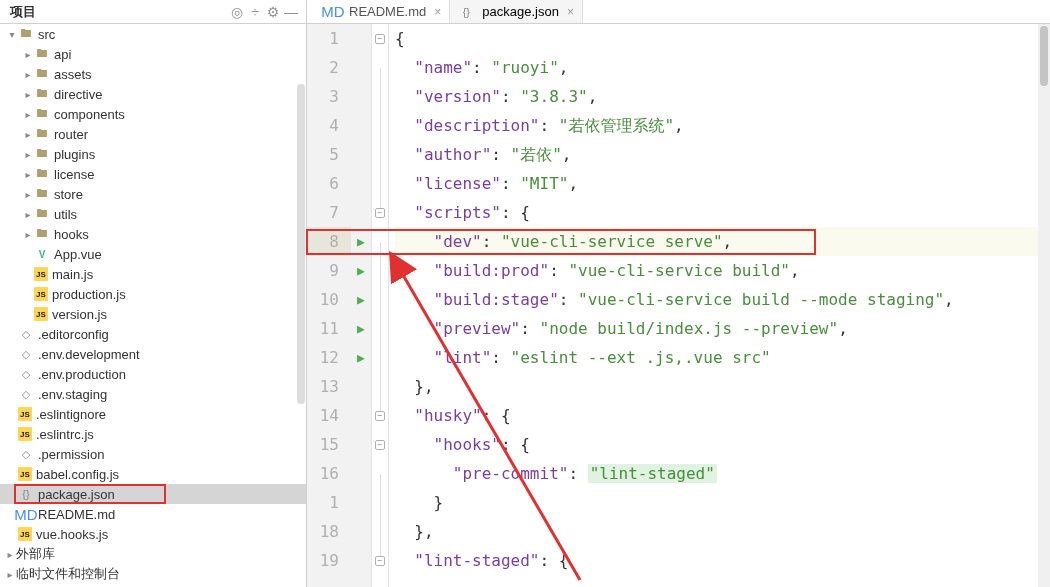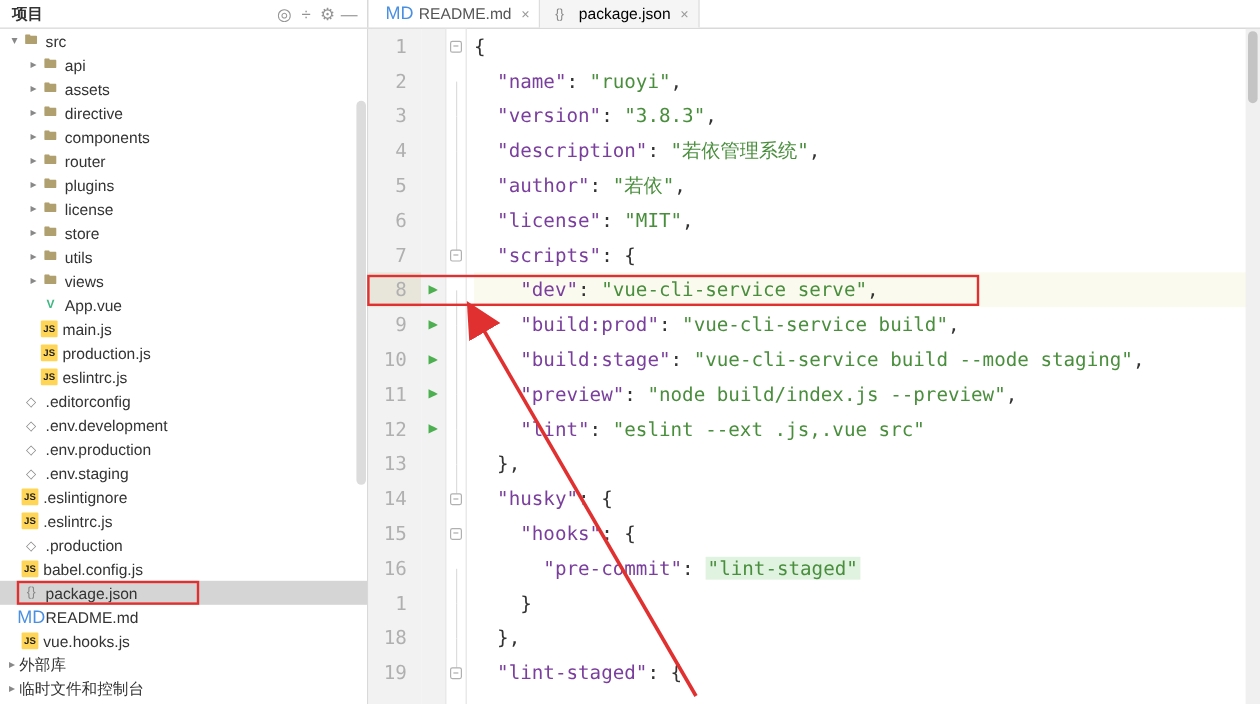--- a/index.html
+++ b/index.html
@@ -126,41 +126,41 @@
             <span class="tree-label">store</span>
           </div>
           <div class="tree-item" style="padding-left: 22px;">
             <span class="tree-arrow">▸</span>
             <span class="tree-icon folder">🖿</span>
             <span class="tree-label">utils</span>
           </div>
           <div class="tree-item" style="padding-left: 22px;">
             <span class="tree-arrow">▸</span>
             <span class="tree-icon folder">🖿</span>
-            <span class="tree-label">views</span>
+            <span class="tree-label">hooks</span>
           </div>
           <div class="tree-item" style="padding-left: 22px;">
             <span class="tree-arrow"></span>
             <span class="tree-icon vue-icon">V</span>
             <span class="tree-label">App.vue</span>
           </div>
           <div class="tree-item" style="padding-left: 22px;">
             <span class="tree-arrow"></span>
             <span class="tree-icon js-icon">JS</span>
             <span class="tree-label">main.js</span>
           </div>
           <div class="tree-item" style="padding-left: 22px;">
             <span class="tree-arrow"></span>
             <span class="tree-icon js-icon">JS</span>
             <span class="tree-label">production.js</span>
           </div>
           <div class="tree-item" style="padding-left: 22px;">
             <span class="tree-arrow"></span>
             <span class="tree-icon js-icon">JS</span>
-            <span class="tree-label">eslintrc.js</span>
+            <span class="tree-label">version.js</span>
           </div>
           <div class="tree-item" style="padding-left: 6px;">
             <span class="tree-arrow"></span>
             <span class="tree-icon cfg-icon">◇</span>
             <span class="tree-label">.editorconfig</span>
           </div>
           <div class="tree-item" style="padding-left: 6px;">
             <span class="tree-arrow"></span>
             <span class="tree-icon cfg-icon">◇</span>
             <span class="tree-label">.env.development</span>
@@ -181,21 +181,21 @@
             <span class="tree-label">.eslintignore</span>
           </div>
           <div class="tree-item" style="padding-left: 6px;">
             <span class="tree-arrow"></span>
             <span class="tree-icon js-icon">JS</span>
             <span class="tree-label">.eslintrc.js</span>
           </div>
           <div class="tree-item" style="padding-left: 6px;">
             <span class="tree-arrow"></span>
             <span class="tree-icon cfg-icon">◇</span>
-            <span class="tree-label">.production</span>
+            <span class="tree-label">.permission</span>
           </div>
           <div class="tree-item" style="padding-left: 6px;">
             <span class="tree-arrow"></span>
             <span class="tree-icon js-icon">JS</span>
             <span class="tree-label">babel.config.js</span>
           </div>
           <div class="tree-item selected" style="padding-left: 6px;">
             <span class="tree-arrow"></span>
             <span class="tree-icon json-icon">{}</span>
             <span class="tree-label">package.json</span>

